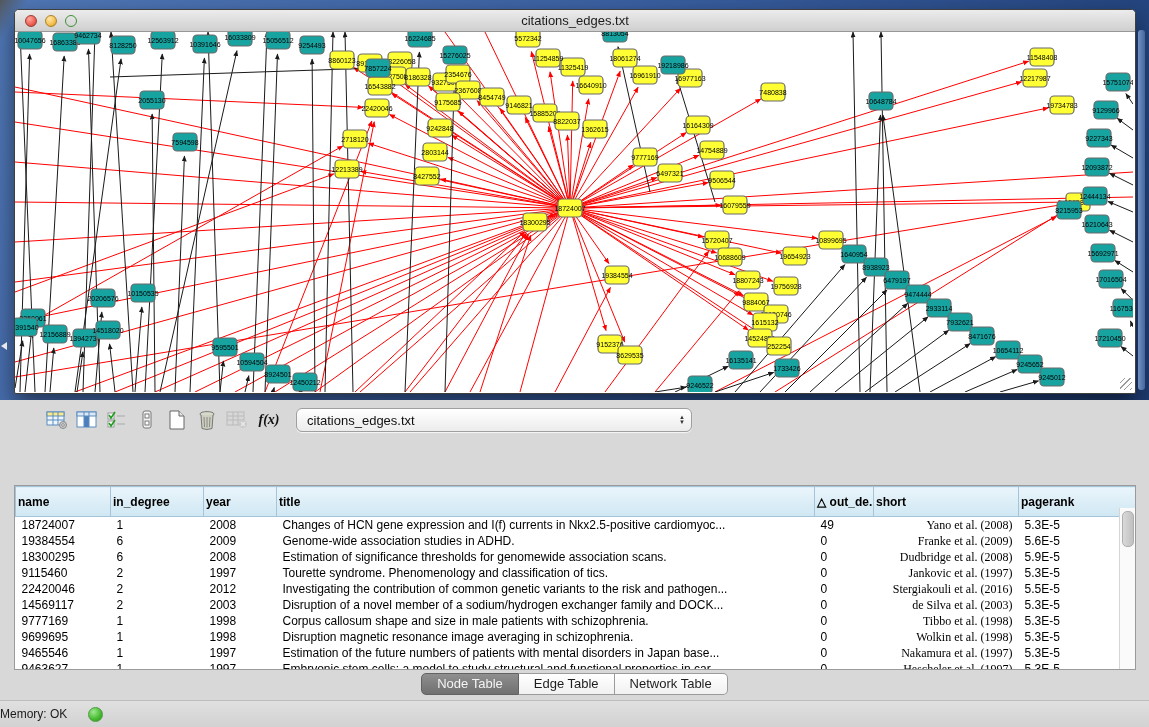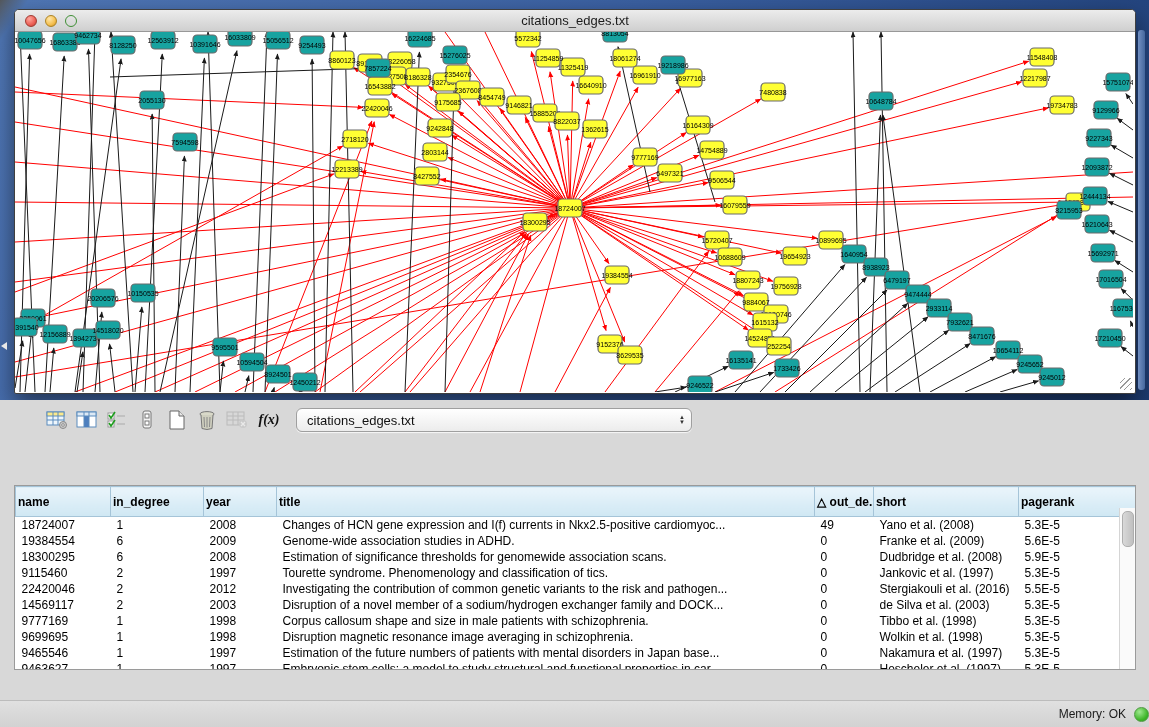--- a/index.html
+++ b/index.html
@@ -52,35 +52,35 @@
   .combo-arrows{display:flex;flex-direction:column;align-items:center;font-size:6px;
                 line-height:5px;color:#333;letter-spacing:0;}
 
   .table-wrap{position:absolute;left:14px;top:85px;width:1120px;height:183px;
               background:#fff;border:1px solid #9a9a9a;overflow:hidden;}
   table.datatable{border-collapse:collapse;table-layout:fixed;width:1104px;font-size:12px;color:#000;}
   table.datatable th{height:21px;background:linear-gradient(#eaf5fb,#cfe7f3);
        border:1px solid #a5c4d8;font-weight:bold;font-size:12px;text-align:left;
        padding:4px 2px;white-space:nowrap;overflow:hidden;}
   table.datatable td{height:16px;padding:0 6px;white-space:nowrap;overflow:hidden;line-height:16px;}
-  td.ctr{text-align:left;}
+  td.ctr{text-align:right;font-family:Liberation Serif, serif;}
   .vscroll{position:absolute;right:0;top:22px;bottom:0;width:15px;background:#fafafa;border-left:1px solid #d5d5d5;}
   .vthumb{position:absolute;top:3px;left:2px;width:10px;height:34px;border-radius:5px;
           background:linear-gradient(to right,#d9d9d9,#c0c0c0);border:1px solid #aeaeae;}
 
   .tabs{position:absolute;left:0;right:0;top:273px;display:flex;justify-content:center;}
   .tab{height:20px;line-height:20px;padding:0 15px;font-size:13px;background:linear-gradient(#ffffff,#f1f1f1);
        border:1px solid #9b9b9b;border-left:none;color:#1d1d1d;}
   .tab:first-child{border-left:1px solid #9b9b9b;border-radius:5px 0 0 5px;}
   .tab:last-child{border-radius:0 5px 5px 0;}
   .tab.selected{background:linear-gradient(#8f8f8f,#707070);color:#f4f4f4;border-color:#636363;}
 
   .statusbar{position:absolute;left:0;right:0;bottom:0;height:26px;border-top:1px solid #bcbcbc;
              background:linear-gradient(#e0e0e0,#d2d2d2);display:flex;align-items:center;
-             justify-content:flex-end;padding-right:0;gap:8px;font-size:12px;color:#1b1b1b;}
+             padding-right:26px;gap:21px;font-size:12px;color:#1b1b1b;}
   .mem-dot{width:13px;height:13px;border-radius:50%;border:1px solid #4f9a43;
            background:radial-gradient(circle at 35% 30%,#9fe88f,#3db528 65%,#2e9a1e);}
 </style>
 </head>
 <body>
 
 <div class="screen">
 
   <div class="desktop">
     <div class="net-window">
@@ -869,19 +869,24 @@
               <td class="ctr">Hescheler et al. (1997)</td>
               <td>5.3E-5</td>
             </tr>
           </tbody>
       </table>
       <div class="vscroll">
         <div class="vthumb"></div>
       </div>
     </div>
 
+    <div class="tabs">
+      <span class="tab selected">Node Table</span>
+      <span class="tab">Edge Table</span>
+      <span class="tab">Network Table</span>
+    </div>
 
     <div class="statusbar">
       <span>Memory: OK</span>
       <span class="mem-dot"></span>
     </div>
   </div>
 </div>
 
 </body></html>

